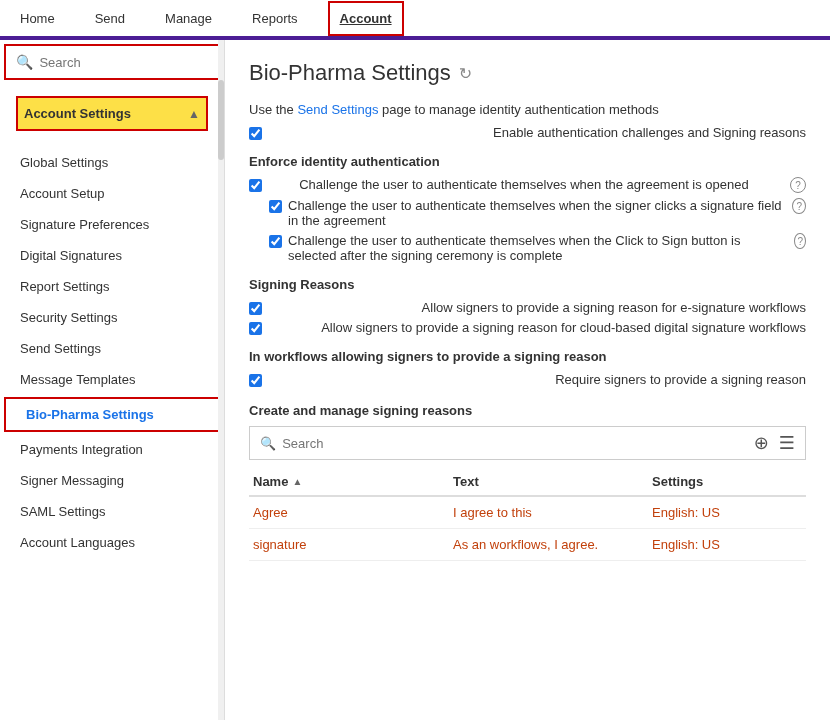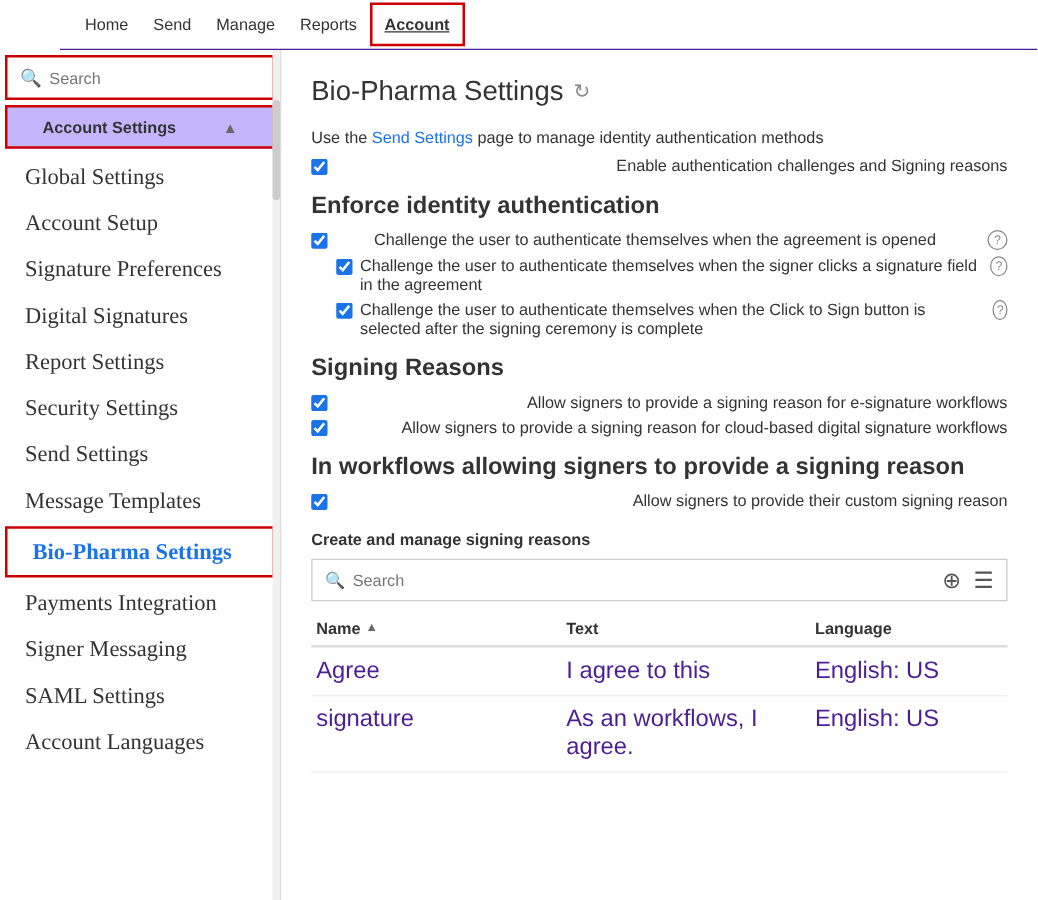--- a/index.html
+++ b/index.html
@@ -4,23 +4,23 @@
   <style>
     * { box-sizing: border-box; margin: 0; padding: 0; }
     body { font-family: Arial, sans-serif; font-size: 13px; color: #333; background: #fff; width: 830px; height: 720px; overflow: hidden; }
 
     
     .top-nav {
       display: flex;
       align-items: center;
       height: 40px;
       background: #fff;
-      border-bottom: 1px solid #4c1d95;
+      border-bottom: 4px solid #4c1d95;
       padding: 0 10px;
-      margin-left: 48px;
+      gap: 20px;
     }
     .nav-item {
       padding: 8px 10px;
       cursor: pointer;
       font-size: 13px;
       color: #333;
     }
     .nav-item.active {
       border: 2px solid #c00;
       font-weight: bold;
@@ -55,37 +55,36 @@
       outline: none;
       font-size: 13px;
       width: 100%;
     }
     .search-icon-sidebar { color: #888; font-size: 14px; }
 
     .sidebar-section-header {
       display: flex;
       align-items: center;
       justify-content: space-between;
-      padding: 8px 28px;
-      font-weight: bold;
-      font-size: 13px;
-      color: #333;
-      background: #c4b5fd;
+      padding: 8px 6px;
+      font-weight: bold;
+      font-size: 13px;
+      color: #333;
+      background: #fde047;
       border: 2px solid #c00;
-      margin: 4px;
+      margin: 16px;
       cursor: pointer;
     }
     .sidebar-section-header .chevron { font-size: 12px; color: #666; }
 
     .sidebar-item {
       padding: 8px 10px 8px 20px;
       cursor: pointer;
-      font-size: 18px;
-      color: #333;
-      font-family: Liberation Serif, serif;
+      font-size: 13px;
+      color: #333;
     }
     .sidebar-item.active {
       border: 2px solid #c00;
       background: #fff;
       font-weight: bold;
       color: #1a73e8;
       margin: 2px 4px;
     }
 
     
@@ -131,21 +130,21 @@
       align-items: flex-start;
       gap: 6px;
       margin-bottom: 5px;
       font-size: 13px;
       justify-content: space-between;
     }
     .checkbox-row input[type="checkbox"] { margin-top: 2px; accent-color: #1a73e8; }
 
     .section-title {
       font-weight: bold;
-      font-size: 19px;
+      font-size: 13px;
       margin: 14px 0 8px 0;
     }
 
     .indent-1 { margin-left: 20px; }
 
     .help-icon {
       display: inline-flex;
       align-items: center;
       justify-content: center;
       width: 16px;
@@ -215,21 +214,21 @@
       gap: 4px;
     }
     .sort-arrow { font-size: 10px; color: #666; }
 
     .table-row {
       display: grid;
       grid-template-columns: 200px 1fr 150px;
       border-bottom: 1px solid #eee;
       padding: 8px 4px;
     }
-    .table-cell { font-size: 19px; color: #4c1d95; }
+    .table-cell { font-size: 13px; color: #c2410c; }
   </style>
 </head>
 <body>
 
 <nav class="top-nav">
   <div class="nav-item">Home</div>
   <div class="nav-item">Send</div>
   <div class="nav-item">Manage</div>
   <div class="nav-item">Reports</div>
   <div class="nav-item active">Account</div>
@@ -312,21 +311,21 @@
     </div>
     <div class="checkbox-row">
       <input type="checkbox" checked="" style="">
       <span>Allow signers to provide a signing reason for cloud-based digital signature workflows</span>
     </div>
 
     <div class="section-title">In workflows allowing signers to provide a signing reason</div>
 
     <div class="checkbox-row">
       <input type="checkbox" checked="" style="">
-      <span>Allow signers to provide their custom signing reason</span>
+      <span>Require signers to provide a signing reason</span>
     </div>
 
     <div class="signing-reasons-section">
       <div class="signing-reasons-header">Create and manage signing reasons</div>
 
       <div class="search-bar">
         <div class="search-bar-inner">
           <span style="color:#888;">🔍</span>
           <input type="text" placeholder="Search" style="">
         </div>
@@ -339,21 +338,21 @@
       <div>
         <div class="table-header">
           <div class="table-header-cell">
             <span>Name</span>
             <span class="sort-arrow">▲</span>
           </div>
           <div class="table-header-cell">
             <span>Text</span>
           </div>
           <div class="table-header-cell">
-            <span>Language</span>
+            <span>Settings</span>
           </div>
         </div>
 
         <div class="table-row">
           <div class="table-cell">Agree</div>
           <div class="table-cell">I agree to this</div>
           <div class="table-cell">English: US</div>
         </div>
 
         <div class="table-row">

